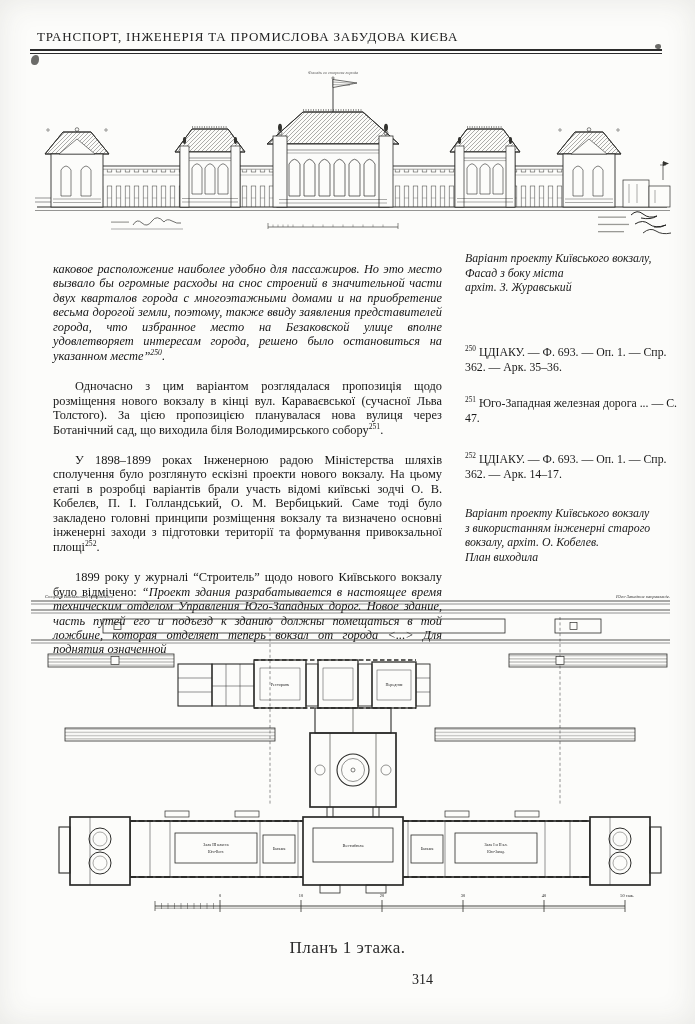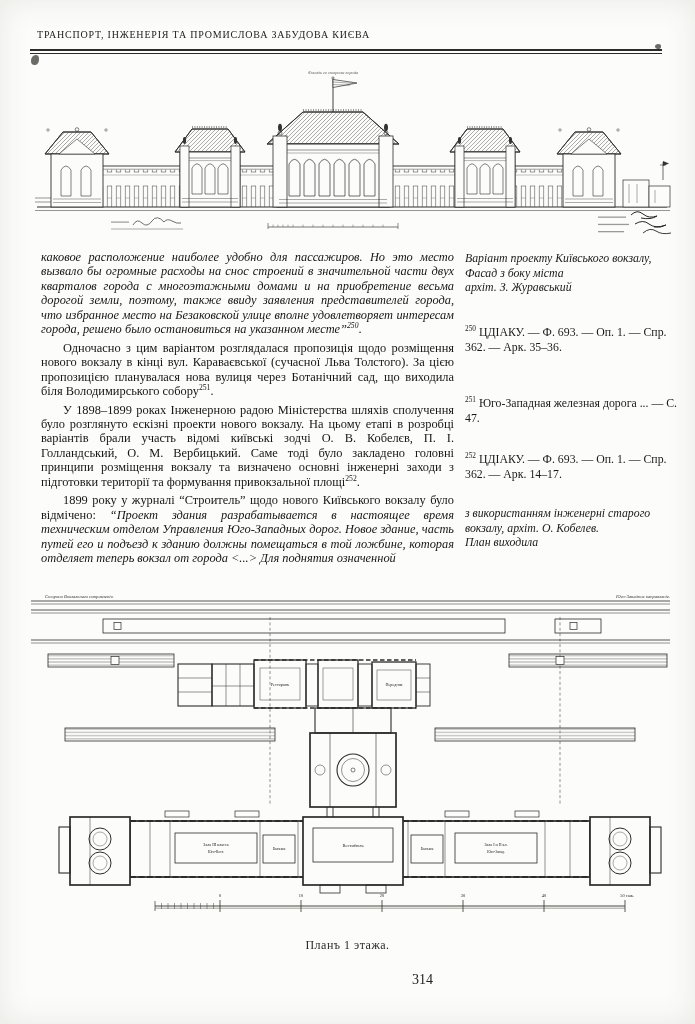--- a/index.html
+++ b/index.html
@@ -1,38 +1,38 @@
 <!DOCTYPE html>
 <html><head>
 <meta charset="utf-8">
 <style>
   html,body{margin:0;padding:0;background:#d8d6d2;}
   #page{position:relative;width:695px;height:1024px;background:#fcfcfa;overflow:hidden;
         box-shadow:inset 0 0 30px rgba(60,55,45,.10);
         font-family:"Liberation Serif","DejaVu Serif",serif;color:#1c1c1c;}
   .abs{position:absolute;}
-  #running-head{left:37px;top:29px;width:420px;
-     font-size:10px;letter-spacing:.8px;color:#222;white-space:nowrap;}
+  #running-head{left:37px;top:29px;width:420px;text-align:center;
+     font-size:13px;letter-spacing:.8px;color:#222;white-space:nowrap;}
   #head-rule{left:30px;top:49px;width:632px;height:2px;
      border-top:2px solid #2b2b2b;border-bottom:1px solid #2b2b2b;}
   .speck{background:#6b6b68;border-radius:60% 40% 55% 45%;}
   
   #body-col{left:37px;top:246px;width:421px;font-size:12.4px;line-height:14.45px;
      text-align:justify;color:#161616;}
-  #body-col p{margin:4px;}
+  #body-col p{margin:16px;}
   .ind{text-indent:22px;}
   .it{font-style:italic;}
   sup{font-size:.62em;line-height:0;}
   
   .mnote{left:465px;width:213px;font-size:11.8px;line-height:14.6px;color:#1a1a1a;}
   .mcap{font-style:italic;}
   
   svg text{font-family:"Liberation Serif","DejaVu Serif",serif;}
   #plan-caption{left:15px;top:938px;width:665px;text-align:center;
-     font-size:12px;letter-spacing:.5px;color:#2a2a2a;}
+     font-size:17px;letter-spacing:.5px;color:#2a2a2a;}
   #page-number{left:0;top:972px;width:845px;text-align:center;font-size:14px;color:#222;}
 </style>
 </head>
 <body>
 
 <div id="page">
 
   <div id="running-head" class="abs">ТРАНСПОРТ, ІНЖЕНЕРІЯ ТА ПРОМИСЛОВА ЗАБУДОВА КИЄВА</div>
   <div id="head-rule" class="abs"></div>
   <div class="abs speck" style="left:31px;top:55px;width:8px;height:10px;"></div>
@@ -214,31 +214,32 @@
     <p class="ind"><span>У 1898–1899 роках Інженерною радою Міністерства шляхів сполучення було розглянуто ескізні проекти нового вокзалу. На цьому етапі в розробці варіантів брали участь відомі київські зодчі О. В. Кобелєв, П. І. Голландський, О. М. Вербицький. Саме тоді було закладено головні принципи розміщення вокзалу та визначено основні інженерні заходи з підготовки території та формування привокзальної площі</span><sup>252</sup><span>.</span></p>
     <p class="ind"><span>1899 року у журналі “Строитель” щодо нового Київського вокзалу було відмічено: </span><span class="it">“Проект здания разрабатывается в настоящее время техническим отделом Управления Юго-Западных дорог. Новое здание, часть путей его и подъезд к зданию должны помещаться в той ложбине, которая отделяет теперь вокзал от города &lt;...&gt; Для поднятия означенной</span></p>
   </div>
 
   <div class="abs mnote mcap" style="top:251px;">
     <div>Варіант проекту Київського вокзалу,</div>
     <div>Фасад з боку міста</div>
     <div>архіт. З. Журавський</div>
   </div>
 
-  <div class="abs mnote" style="top:325px;">
+  <div class="abs mnote" style="top:345px;">
     <sup>250</sup><span> ЦДІАКУ. — Ф. 693. — Оп. 1. — Спр. 362. — Арк. 35–36.</span>
   </div>
   <div class="abs mnote" style="top:396px;">
     <sup>251</sup><span> Юго-Западная железная дорога ... — С. 47.</span>
   </div>
   <div class="abs mnote" style="top:452px;">
     <sup>252</sup><span> ЦДІАКУ. — Ф. 693. — Оп. 1. — Спр. 362. — Арк. 14–17.</span>
   </div>
 
   <div class="abs mnote mcap" style="top:506px;">
+    <div>Варіант проекту Київського вокзалу</div>
     <div>з використанням інженерні старого</div>
     <div>вокзалу, архіт. О. Кобелев.</div>
     <div>План виходила</div>
   </div>
 
   <svg class="abs" style="left:15px;top:590px;" width="665" height="332" viewBox="0 0 665 332">
     <defs>
       <pattern id="pstripe" width="6" height="3.2" patternUnits="userSpaceOnUse">
         <line x1="0" y1="1.6" x2="6" y2="1.6" stroke="#4a4a48" stroke-width="0.5"></line>
       </pattern>

